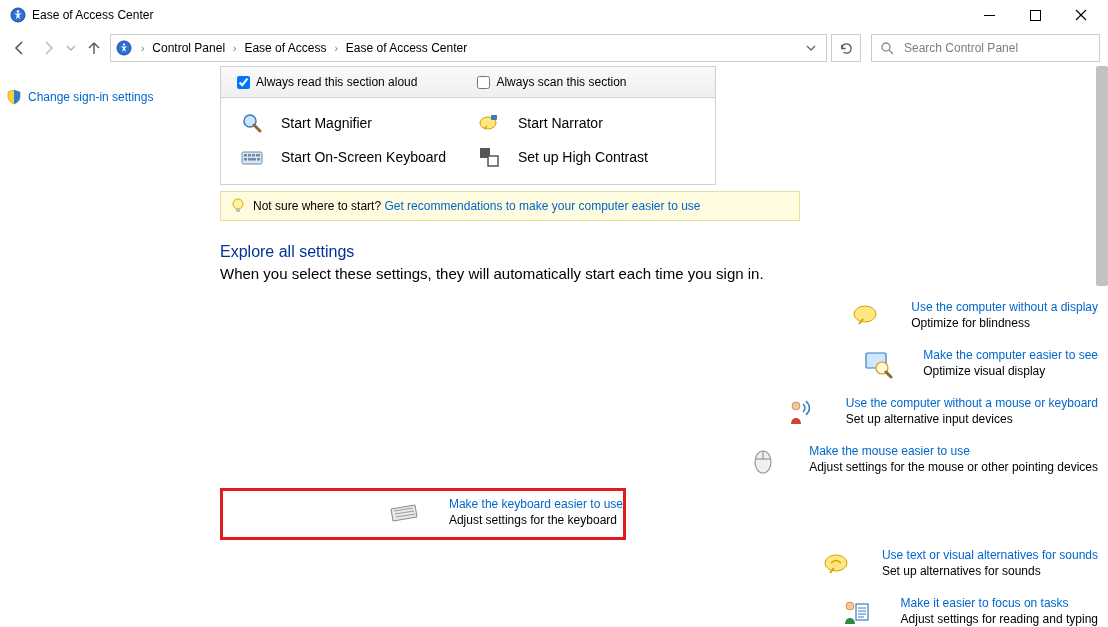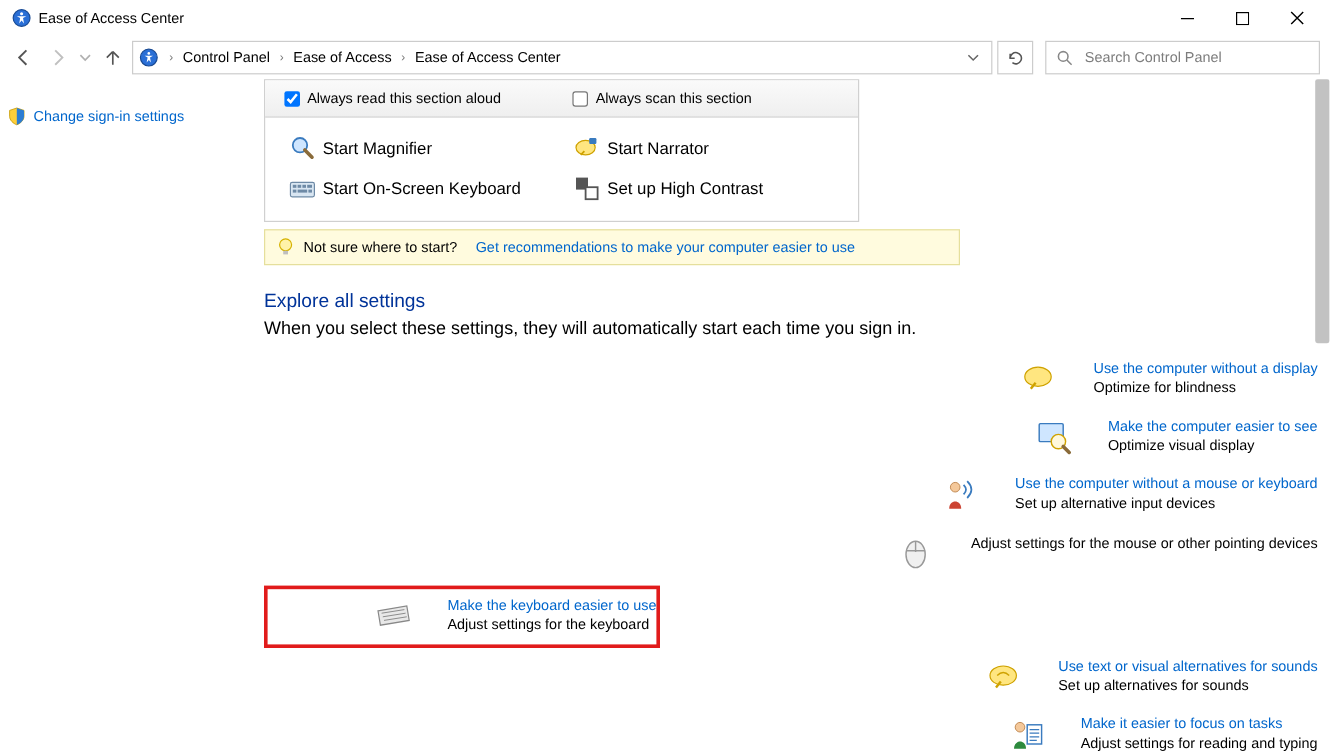--- a/index.html
+++ b/index.html
@@ -131,33 +131,33 @@
   }
   .chk input { width: 13px; height: 13px; margin: 0; }
   .quick-grid {
     display: grid;
     grid-template-columns: 1fr 1fr;
     padding: 14px 20px 16px 20px;
     row-gap: 12px;
     column-gap: 20px;
   }
   .quick-item {
-    display: flex; align-items: center; gap: 6px;
+    display: flex; align-items: center; gap: 18px;
     font-size: 14px;
   }
   .quick-item .ic { width: 22px; height: 22px; display:inline-flex;align-items:center;justify-content:center; }
   .tip-bar {
     width: 580px;
     background: #fffbde;
     border: 1px solid #e5df9c;
     padding: 6px 10px;
     display: flex; align-items: center; gap: 8px;
     font-size: 12px;
   }
-  .tip-bar a { color: #0066cc; text-decoration: none; margin-left: 12px; }
+  .tip-bar a { color: #0066cc; text-decoration: none; }
   .section-head {
     color: #003399;
     font-size: 16px;
     margin-top: 22px;
   }
   .section-sub {
     font-size: 15px;
     margin-top: 4px;
     margin-bottom: 12px;
   }
@@ -173,21 +173,21 @@
     width: 34px; height: 34px;
     display: flex; align-items: center; justify-content: center;
   }
   .setting-item .txts { }
   .setting-item .link { color: #0066cc; font-size: 12px; }
   .setting-item .desc { font-size: 12px; margin-top: 2px; }
   .highlight {
     border: 3px solid #e11b1b;
     padding: 4px 0 4px 8px;
     margin: 2px 0;
-    width: 330px;
+    width: 406px;
   }
   .scrollbar {
     position: absolute;
     right: 0; top: 66px;
     width: 12px;
     height: 560px;
   }
   .scrollbar .thumb {
     position: absolute;
     top: 0; left: 0;
@@ -424,20 +424,21 @@
 
       <div class="setting-item">
         <span class="icon-slot">
           <svg width="30" height="30" viewBox="0 0 30 30">
             <ellipse cx="14" cy="16" rx="8" ry="11" fill="#f0f0f0" stroke="#999" stroke-width="1.2"></ellipse>
             <path d="M14 5 V14" stroke="#999" stroke-width="1.2"></path>
             <path d="M6 13 H22" stroke="#999" stroke-width="1.2"></path>
           </svg>
         </span>
         <div class="txts">
+          <div class="link">Make the mouse easier to use</div>
           <div class="desc">Adjust settings for the mouse or other pointing devices</div>
         </div>
       </div>
 
       <div class="highlight">
         <div class="setting-item" style="padding:2px 0 2px 0;">
           <span class="icon-slot">
             <svg width="30" height="30" viewBox="0 0 30 30">
               <path d="M2 10 L26 6 L28 18 L4 22 Z" fill="#e8e8e8" stroke="#888" stroke-width="1"></path>
               <path d="M5 12 L24 9 M6 15 L25 12 M7 18 L26 15" stroke="#888" stroke-width="0.8"></path>

